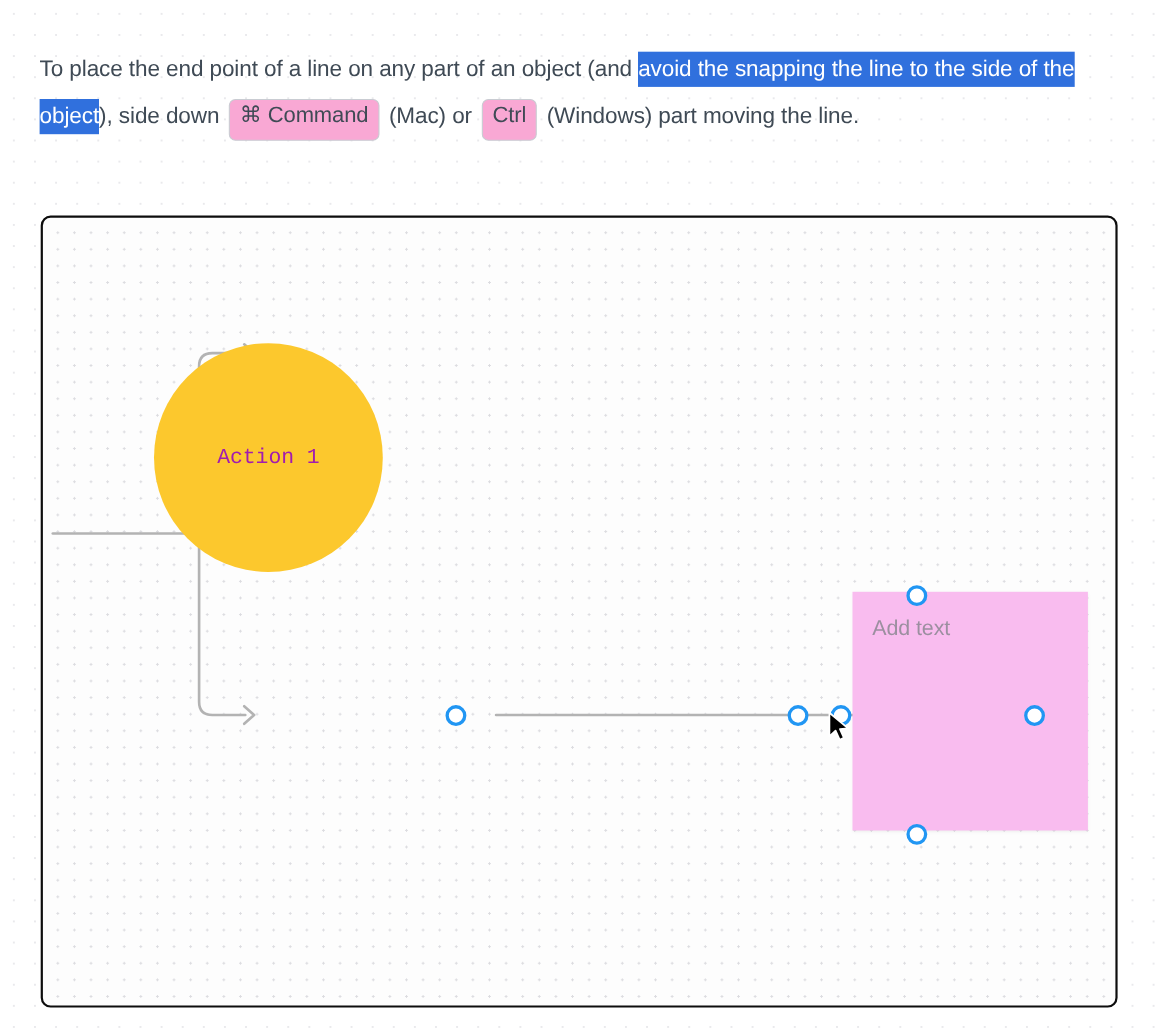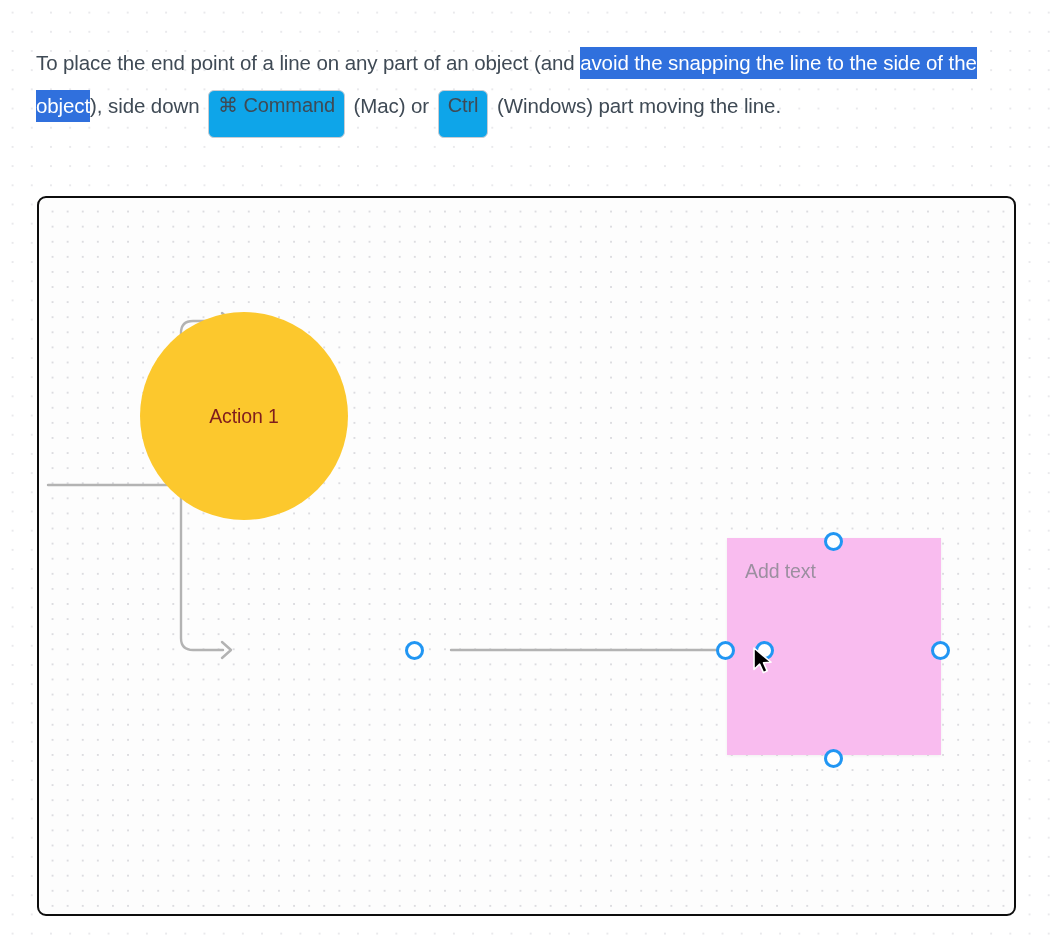--- a/index.html
+++ b/index.html
@@ -34,25 +34,25 @@
     background: #3070dd;
     color: #ffffff;
     padding: 4px 0 5px 0;
     box-decoration-break: clone;
     -webkit-box-decoration-break: clone;
   }
   #intro-paragraph .kbd {
     display: inline-block;
     border: 1px solid #c9ccd2;
     border-radius: 6px;
-    padding: 1px 9px 19px 9px;
+    padding: 1px 9px 9px 9px;
     margin: 0 3px;
     line-height: 26px;
     font-size: 20px;
-    background: #0ea5e9;
+    background: #f9a8d4;
     color: #3f4a55;
     vertical-align: 1px;
     white-space: nowrap;
   }
 
   
   #diagram-frame {
     position: absolute;
     left: 37px;
     top: 196px;
@@ -78,29 +78,30 @@
   .node-circle {
     position: absolute;
     border-radius: 50%;
     background: #fcc82d;
     display: flex;
     align-items: center;
     justify-content: center;
   }
   .node-circle .node-label {
     font-size: 19.5px;
-    color: #7f1d1d;
-    font-family: Liberation Sans, sans-serif;
+    color: #a21caf;
+    font-family: Liberation Mono, monospace;
     letter-spacing: -0.1px;
   }
 
   #shape-rect {
     position: absolute;
     background: #f9bcef;
     box-shadow: 0 1px 3px rgba(0,0,0,0.06);
+    margin-left: 48px;
   }
   #shape-rect-placeholder {
     position: absolute;
     left: 18px;
     top: 22px;
     font-size: 19.5px;
     color: #9c8fa0;
     letter-spacing: -0.1px;
   }
 

